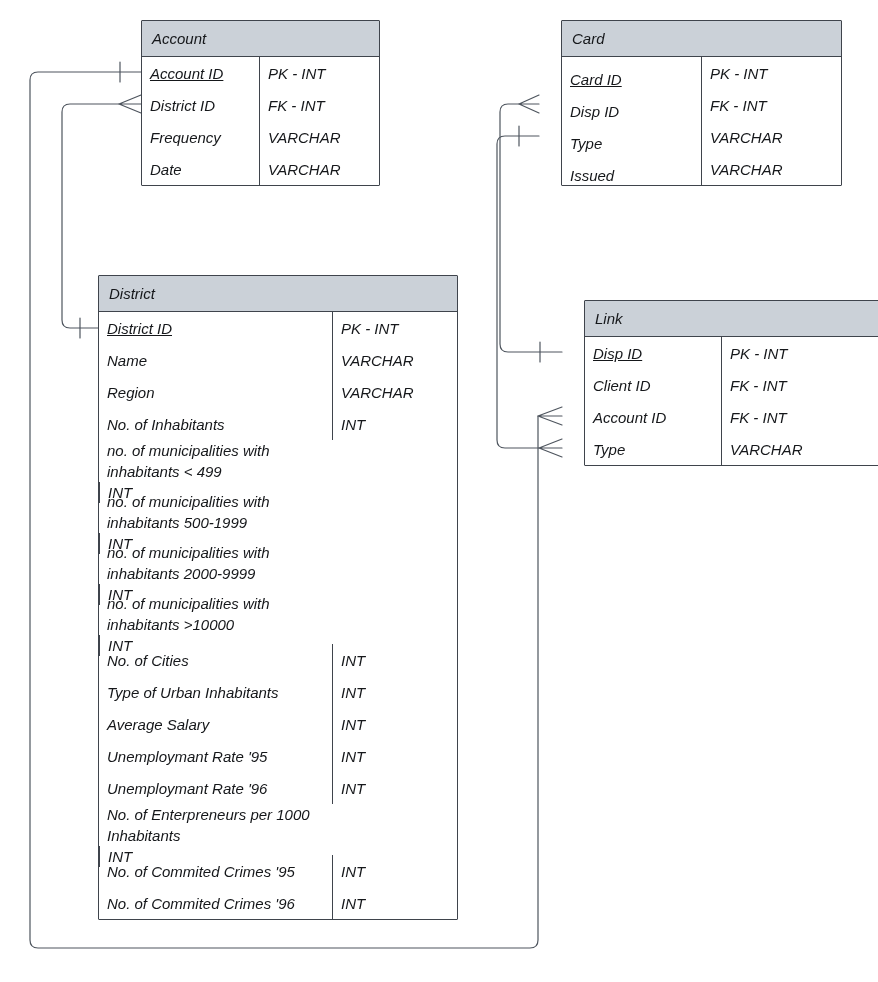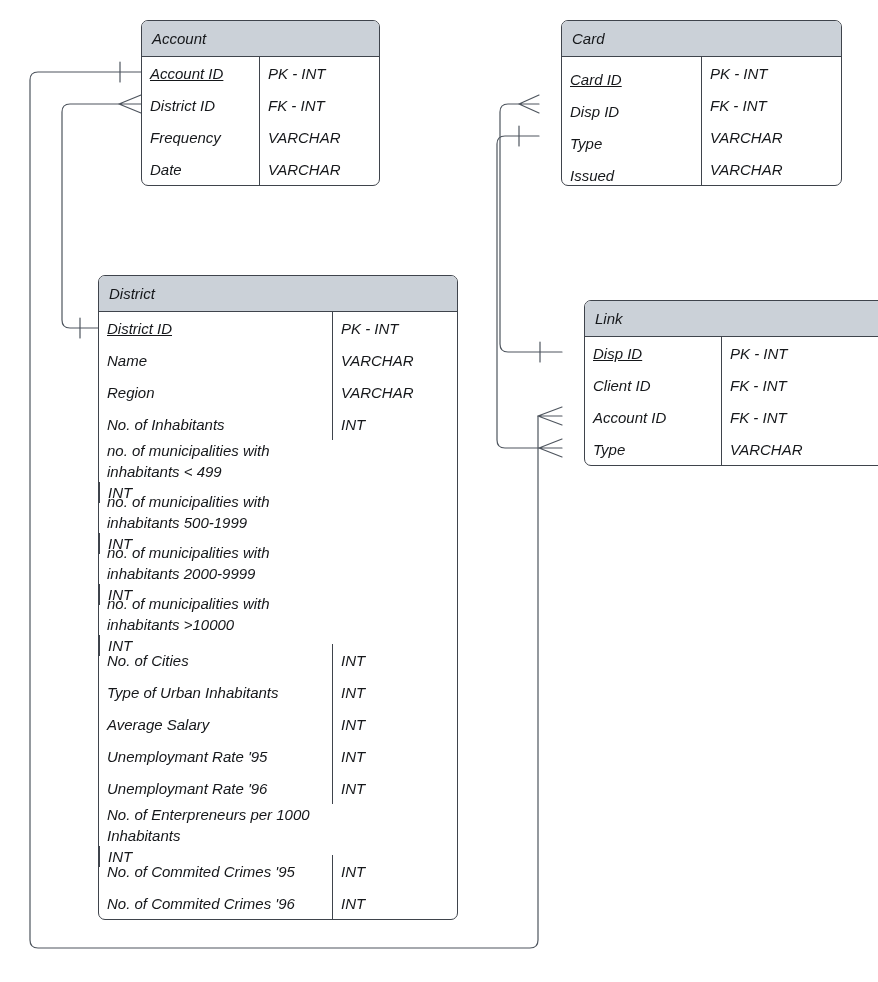--- a/index.html
+++ b/index.html
@@ -29,21 +29,21 @@
   .rel {
     stroke: var(--relationship-line);
     fill: none;
     stroke-width: 1.2;
     stroke-linecap: round;
   }
   .entity {
     position: absolute;
     background: #ffffff;
     border: 1.3px solid var(--table-border);
-    border-radius: 7px;
+    border-radius: 1px;
     overflow: hidden;
     font-size: 15px;
   }
   .entity-header {
     height: 36px;
     display: flex;
     align-items: center;
     padding-left: 10px;
     background: var(--header-fill);
     border-bottom: 1.3px solid var(--table-border);

